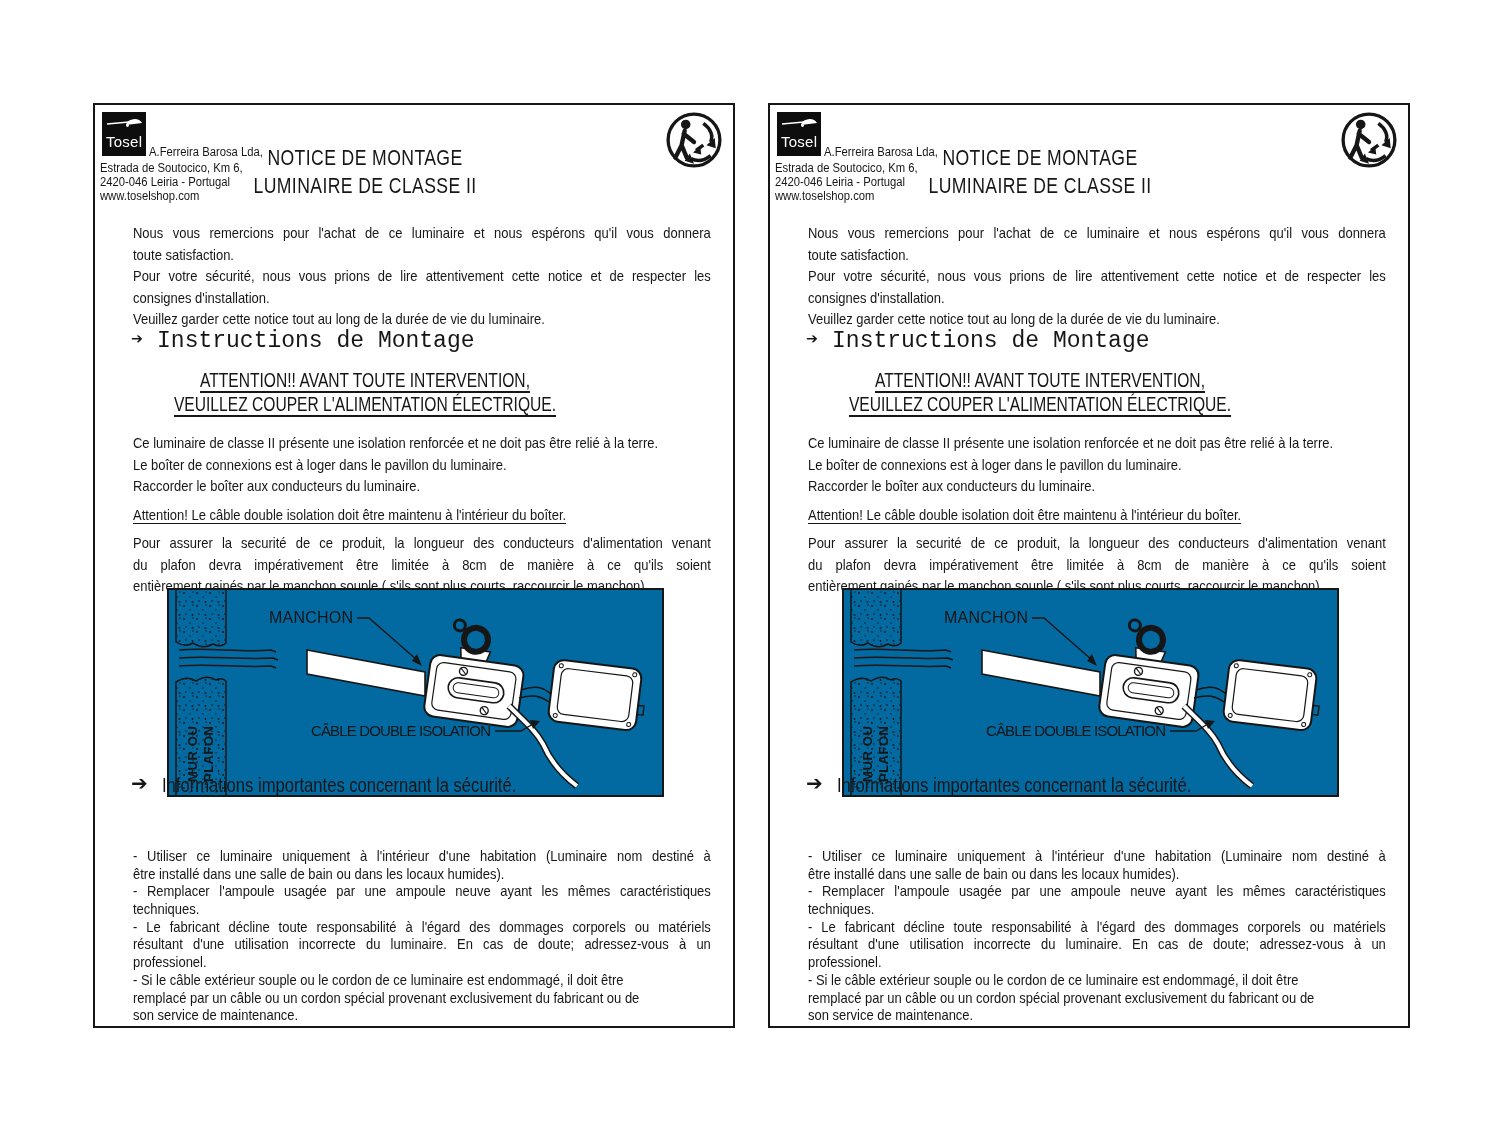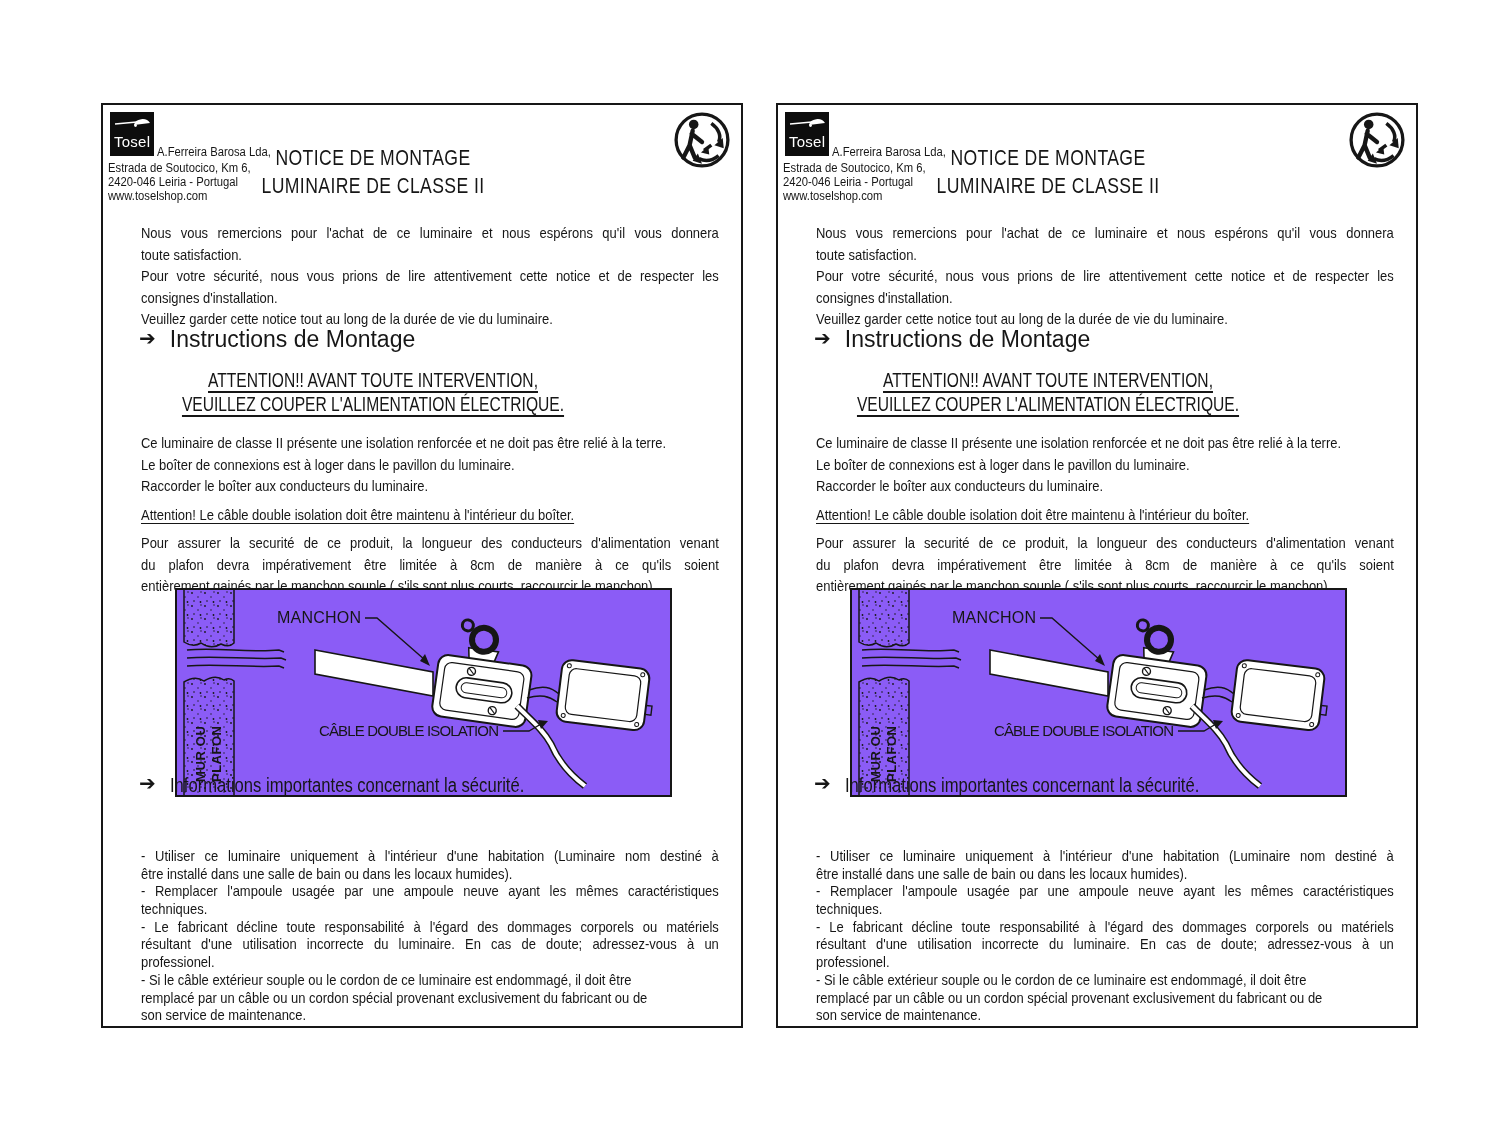--- a/index.html
+++ b/index.html
@@ -1,20 +1,20 @@
 <!DOCTYPE html>
 <html><head>
 <meta charset="utf-8">
 <style>
   html,body { margin:0; padding:0; }
   body { width:1500px; height:1125px; background:#ffffff; position:relative;
          font-family:"Liberation Sans","DejaVu Sans",sans-serif; color:#161616; }
 
   .sheet { position:absolute; top:103px; width:638px; height:921px;
-           background:#fff; border:2px solid #161616;margin-left:8px; }
+           background:#fff; border:2px solid #161616; }
   .sheet-left  { left:93px; }
   .sheet-right { left:768px; }
 
   
   .logo { position:absolute; left:7px; top:7px; width:44px; height:44px; background:#0d0d0d; }
   .logo svg { display:block; width:44px; height:44px; }
 
   .brand { position:absolute; font-size:12.5px; line-height:13px; white-space:nowrap;
            transform:scaleX(.9); transform-origin:0 0; }
   .b1 { left:54px; top:41px; }
@@ -37,33 +37,33 @@
   .class2  { top:327px; }
   .noteblk { top:399px; }
   .manch   { top:427px; }
   .safety  { top:742px; }
   .safety .ln { height:17.7px; line-height:17.7px; }
 
   .ul { text-decoration:underline; text-underline-offset:3px; text-decoration-thickness:1.4px; }
 
   .heading { position:absolute; left:36px; white-space:nowrap; }
   .heading .arr { font-size:20px; margin-right:14px; vertical-align:2px; }
-  .h-montage  { top:221px; }
+  .h-montage  { top:221px;font-family:Liberation Mono, monospace; }
   .h-montage .ht { font-size:23px; }
   .h-securite { top:666px; }
   .h-securite .ht { font-size:20px; display:inline-block;
                     transform:scaleX(.83); transform-origin:0 50%; }
 
   .attention { position:absolute; left:0; top:263px; width:540px; text-align:center;
                font-size:20px; line-height:24px; white-space:nowrap;
                transform:scaleX(.78); transform-origin:center top; }
   .attention .al { text-decoration:underline; text-underline-offset:4px; text-decoration-thickness:1.6px; }
 
   .diagram { position:absolute; left:72px; top:483px; width:493px; height:205px;
-             border:2px solid #161616; background:#8b5cf6; }
+             border:2px solid #161616; background:#0369a1; }
   .diagram svg { display:block; }
   .dg-label { font-family:"Liberation Sans","DejaVu Sans",sans-serif; fill:#161616; }
 </style>
 </head>
 <body>
 
 <div class="sheet sheet-left">
 
   <div class="logo">
     <svg viewBox="0 0 44 44">

